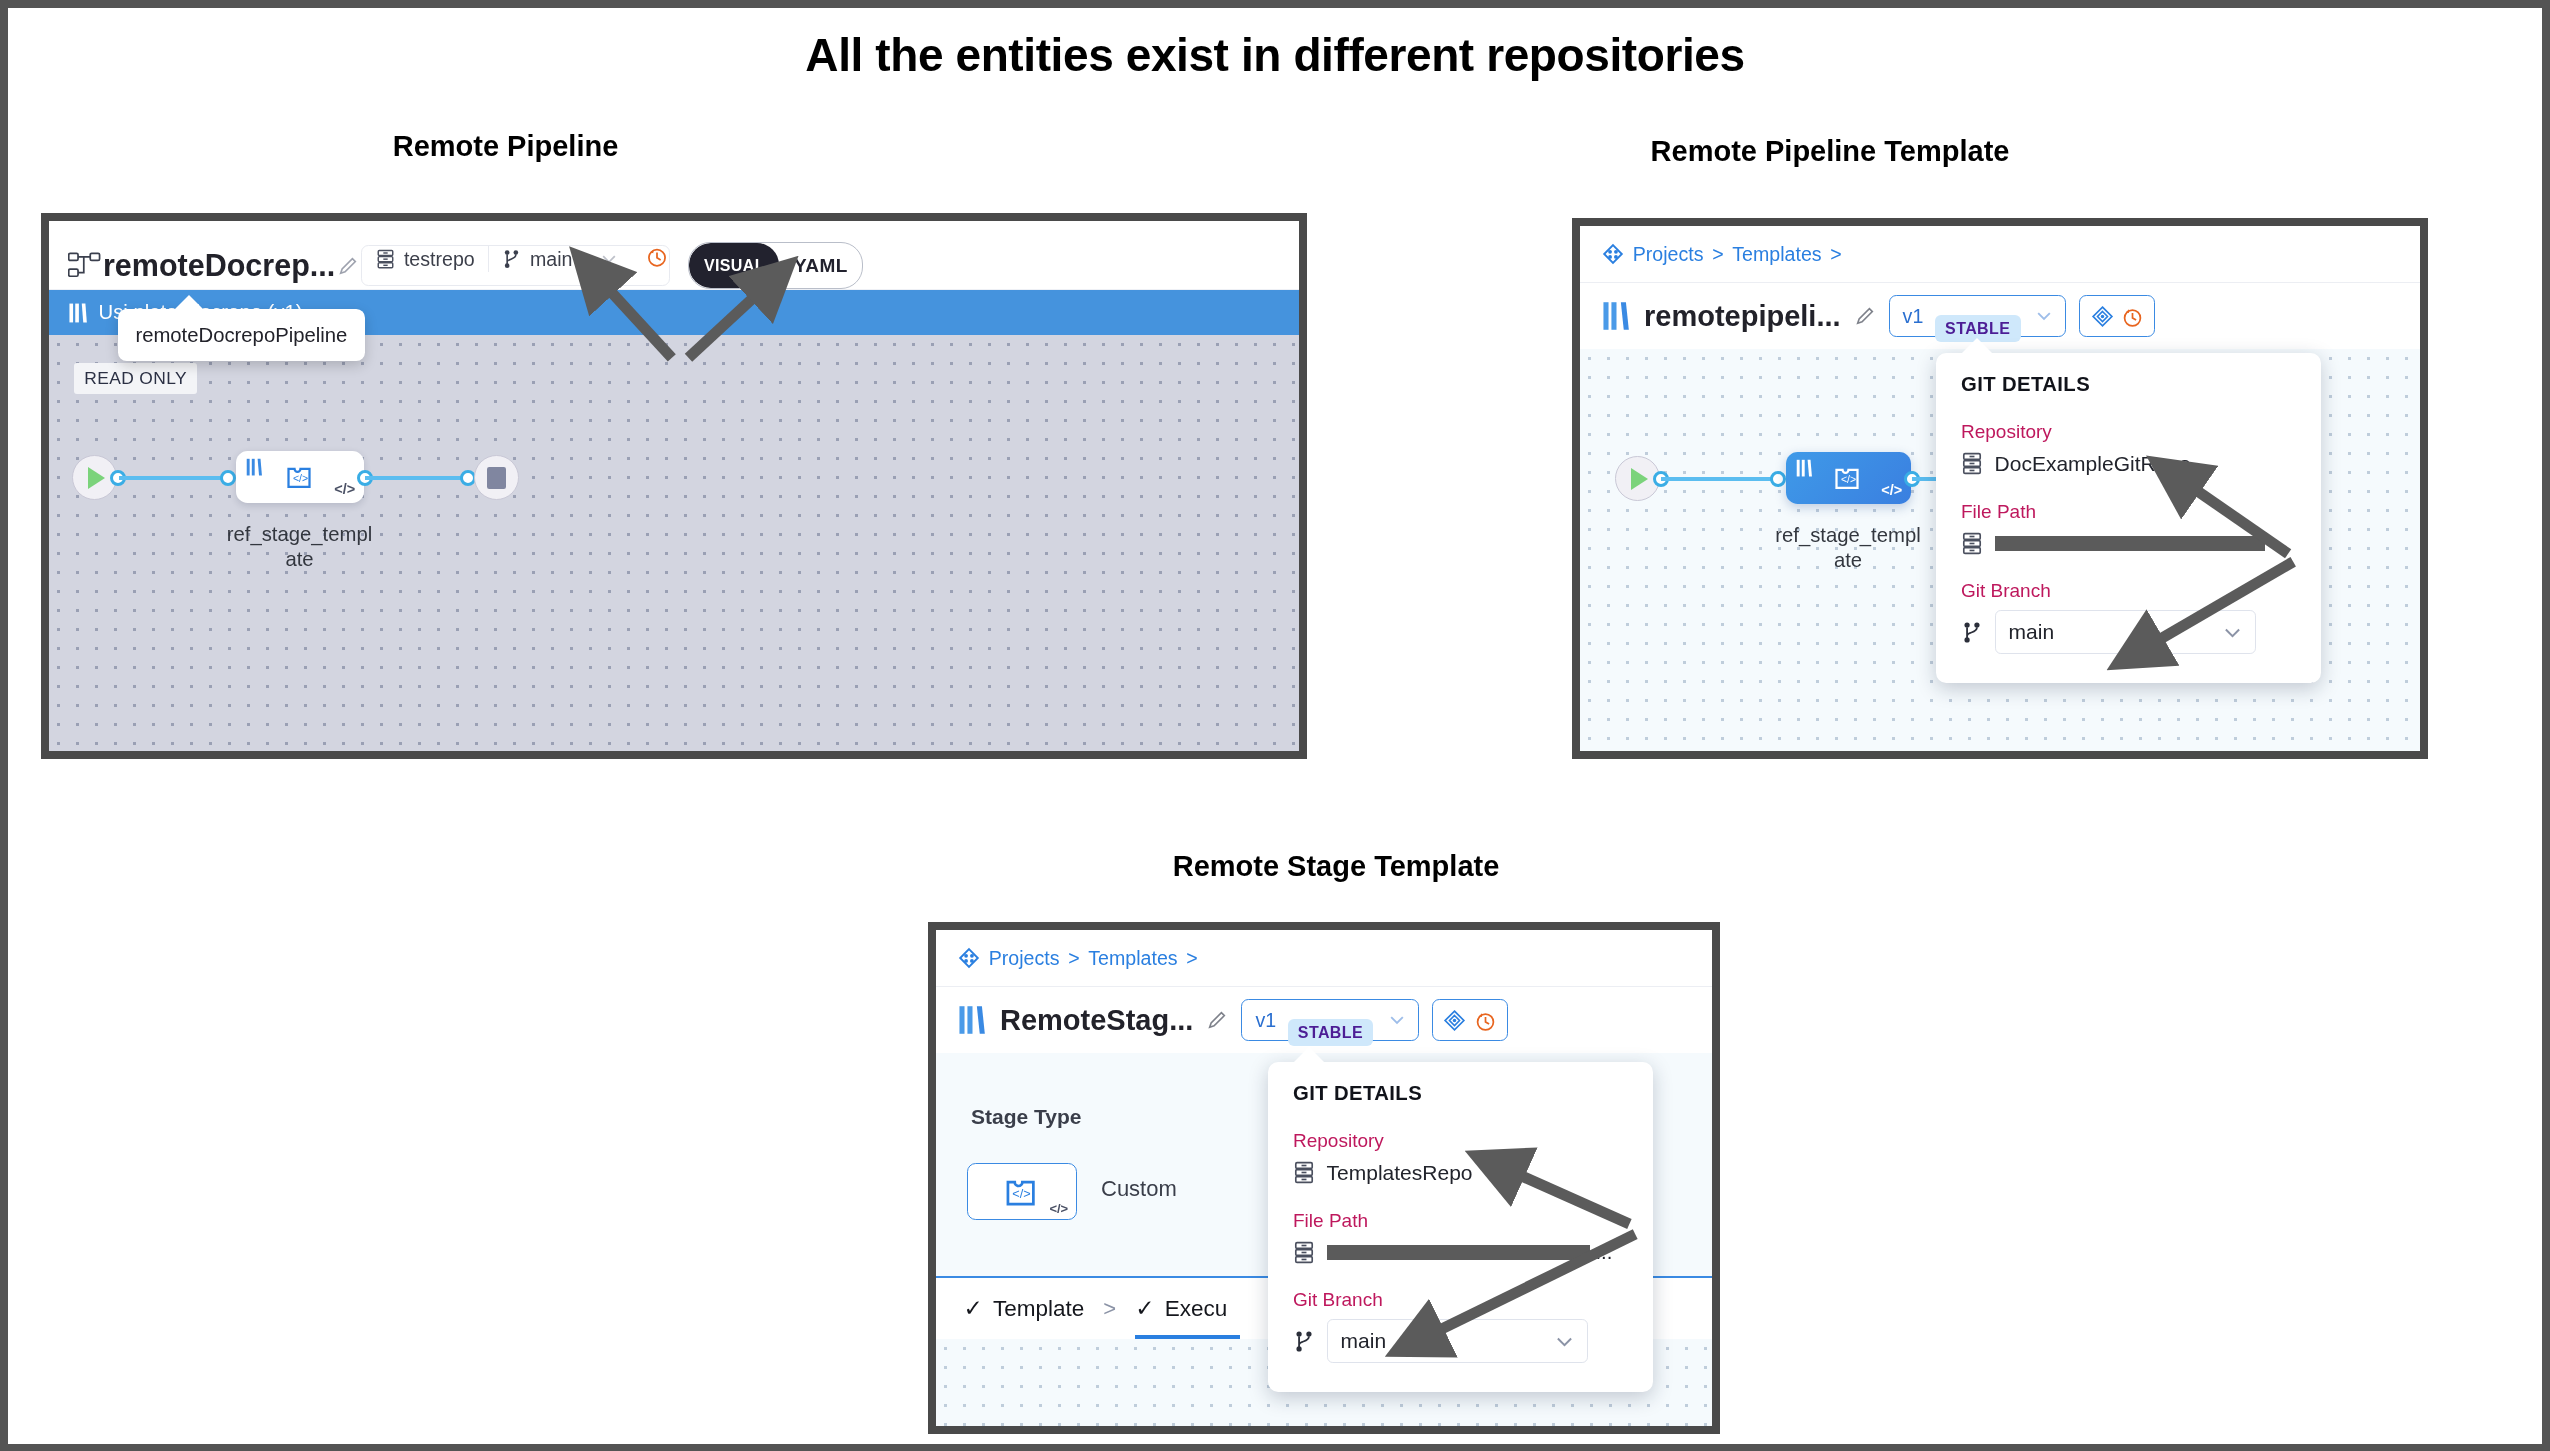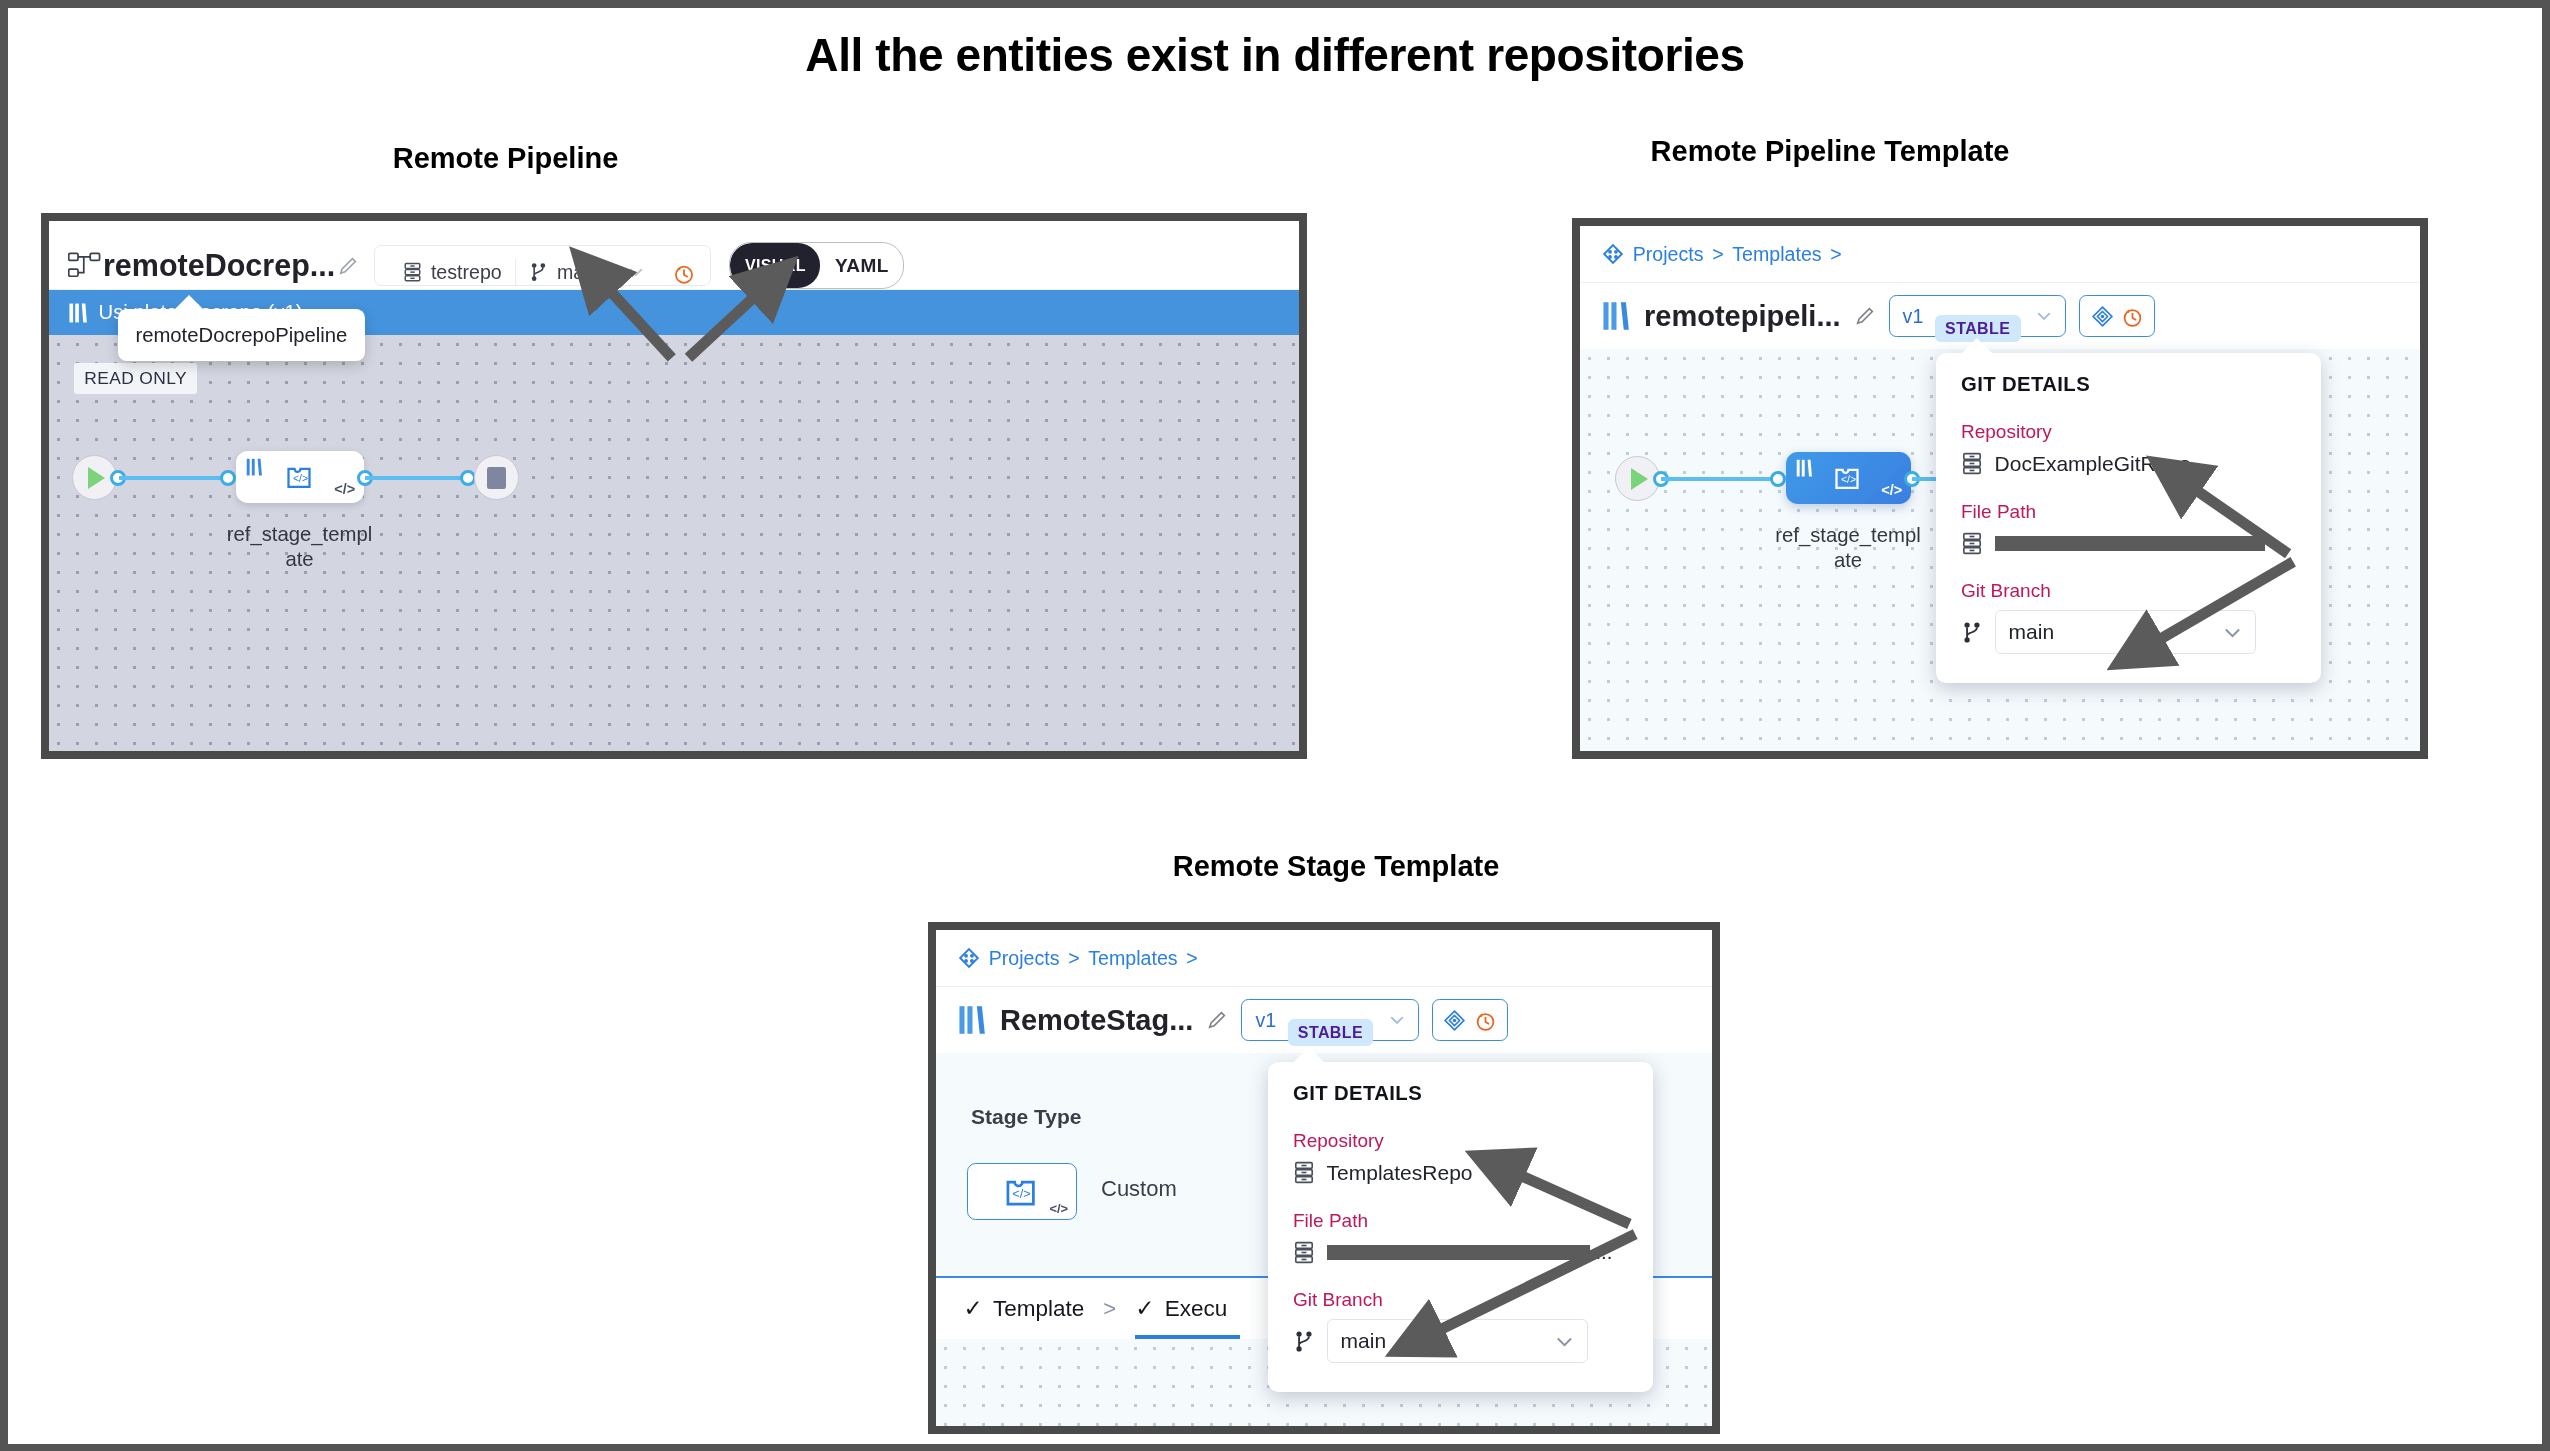--- a/index.html
+++ b/index.html
@@ -31,21 +31,21 @@
     color: #000;
     letter-spacing: -0.4px;
   }
   .panel-title {
     position: absolute;
     font-size: 29px;
     font-weight: bold;
     color: #000;
     text-align: center;
   }
-  #title-remote-pipeline { left: 102px; top: 134px; width: 791px; }
+  #title-remote-pipeline { left: 102px; top: 122px; width: 791px; }
   #title-remote-pipeline-template { left: 1401px; top: 127px; width: 842px; }
   #title-remote-stage-template { left: 784px; top: 842px; width: 1088px; }
 
   
   .shot {
     position: absolute;
     border: 8px solid #4a4a4a;
     background: #fff;
     overflow: hidden;
   }
@@ -62,23 +62,23 @@
     position: absolute; left: 0; top: 12px; right: 0; height: 65px;
     display: flex; align-items: center; padding-left: 19px; gap: 2px;
   }
   .pipe-icon { width: 33px; height: 29px; flex: none; }
   .p1-name {
     font-size: 30.5px; font-weight: bold; color: #22222a; white-space: nowrap;
   }
   .pencil { width: 22px; height: 22px; flex: none; opacity: .65; }
 
   .repo-branch-box {
-    display: flex; align-items: flex-end;
+    display: flex; align-items: flex-start;
     border: 1.5px solid #e8eaf0; border-radius: 7.3px;
-    height: 41px; padding: 0 15px; margin-left: 13px;
+    height: 41px; padding: 0 1px; 
     background: #fff;
   }
   .rb-cell { display: flex; align-items: center; gap: 8.7px; padding: 0 13px; height: 26px; }
   .rb-div  { width: 1.5px; height: 26px; background: #e8eaf0; }
   .rb-text { font-size: 19.6px; color: #3c3f4a; white-space: nowrap; }
   .repo-ico, .branch-ico { width: 19px; height: 20.3px; flex: none; }
   .caret { width: 16px; height: 10.2px; opacity: .45; margin-left: 20.3px;}
   .clock-ico { width: 22px; height: 22px; margin-left: 16px; flex: none; }
 
   .toggle-vy {

